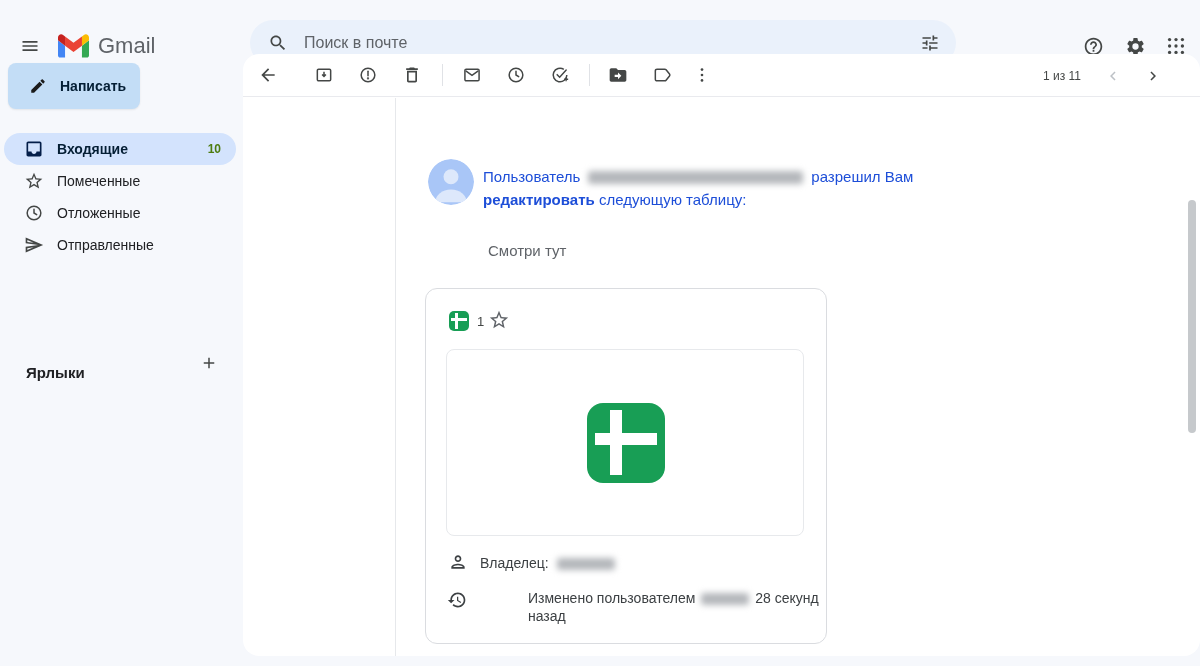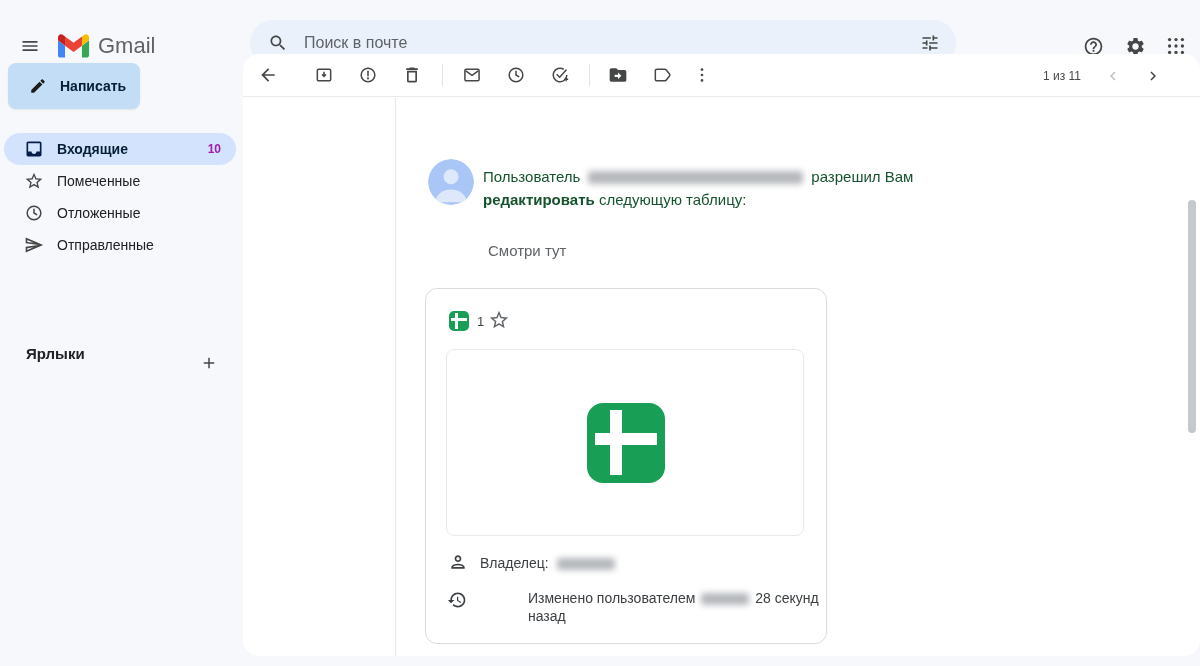--- a/index.html
+++ b/index.html
@@ -46,42 +46,42 @@
   }
   .compose-label { font-size:14px; font-weight:bold; color:#041e34; margin-left:13px; }
   .nav { position:absolute; left:4px; top:85px; width:232px; }
   .nav-item {
     height:32px; border-radius:16px; display:flex; align-items:center;
     padding-left:20px; cursor:pointer; font-size:14px; color:#202124;text-align:right;
   }
   .nav-item .nav-label { margin-left:13px; }
   .nav-item.active { background:var(--active_item,#d3e3fd); }
   .nav-item.active .nav-label { font-weight:bold; color:#041e34; }
-  .nav-count { margin-left:auto; margin-right:15px; font-size:12px; font-weight:bold; color:#a21caf; }
-  .labels-row { position:absolute; left:0; top:297px; width:236px; height:36px; display:flex; align-items:flex-start; }
+  .nav-count { margin-left:auto; margin-right:15px; font-size:12px; font-weight:bold; color:#4d7c0f; }
+  .labels-row { position:absolute; left:0; top:297px; width:236px; height:36px; display:flex; align-items:flex-end; }
   .labels-title { font-size:15px; font-weight:bold; color:#202124; margin-left:26px; }
   .labels-add { position:absolute; left:194px; top:3px; width:30px; height:30px; }
 
   
   .panel {
     position:absolute; left:243px; top:54px; width:957px; height:602px;
     background:var(--surface,#ffffff); border-radius:16px;
   }
   .toolbar { position:absolute; left:0; top:0; width:100%; height:43px; border-bottom:1px solid #e9eaee; }
   .tb-btn { width:36px; height:36px; top:3px; }
   .tb-divider { position:absolute; top:10px; width:1px; height:22px; background:#e0e2e6; }
   .pagination { position:absolute; top:0; height:43px; left:800px; display:flex; align-items:center; }
   .page-count { font-size:12px; color:#444746; }
   .content { position:absolute; left:0; top:44px; width:957px; height:558px; overflow:hidden; }
   .gutter { position:absolute; left:0; top:0; width:153px; height:100%; border-right:1px solid #e6e8eb; }
   .email-view { position:absolute; left:154px; top:0; right:0; bottom:0; }
 
   .subject { position:absolute; left:31px; top:-9px; font-size:26px; color:#1f1f1f; white-space:nowrap; }
   .avatar { position:absolute; left:31px; top:61px; width:46px; height:46px; border-radius:50%; overflow:hidden; }
-  .body-text { position:absolute; left:86px; top:67px; font-size:15px; line-height:23px; color:#14532d; white-space:nowrap; }
+  .body-text { position:absolute; left:86px; top:67px; font-size:15px; line-height:23px; color:#1d4ed8; white-space:nowrap; }
   .redacted { display:inline-block; background:#b4b7bb; border-radius:3px; filter:blur(3px); vertical-align:-2px; }
   .red-sender { width:215px; height:13px; margin:0 8px; }
   .red-owner { width:58px; height:12px; margin-left:8px; }
   .red-modifier { width:48px; height:12px; margin:0 6px; }
   .see-link { position:absolute; left:91px; top:144px; font-size:15px; color:#5f6368; cursor:pointer; }
 
   .card {
     position:absolute; left:28px; top:190px; width:402px; height:356px;
     border:1px solid #dadce0; border-radius:12px; background:#fff; cursor:pointer;
   }

